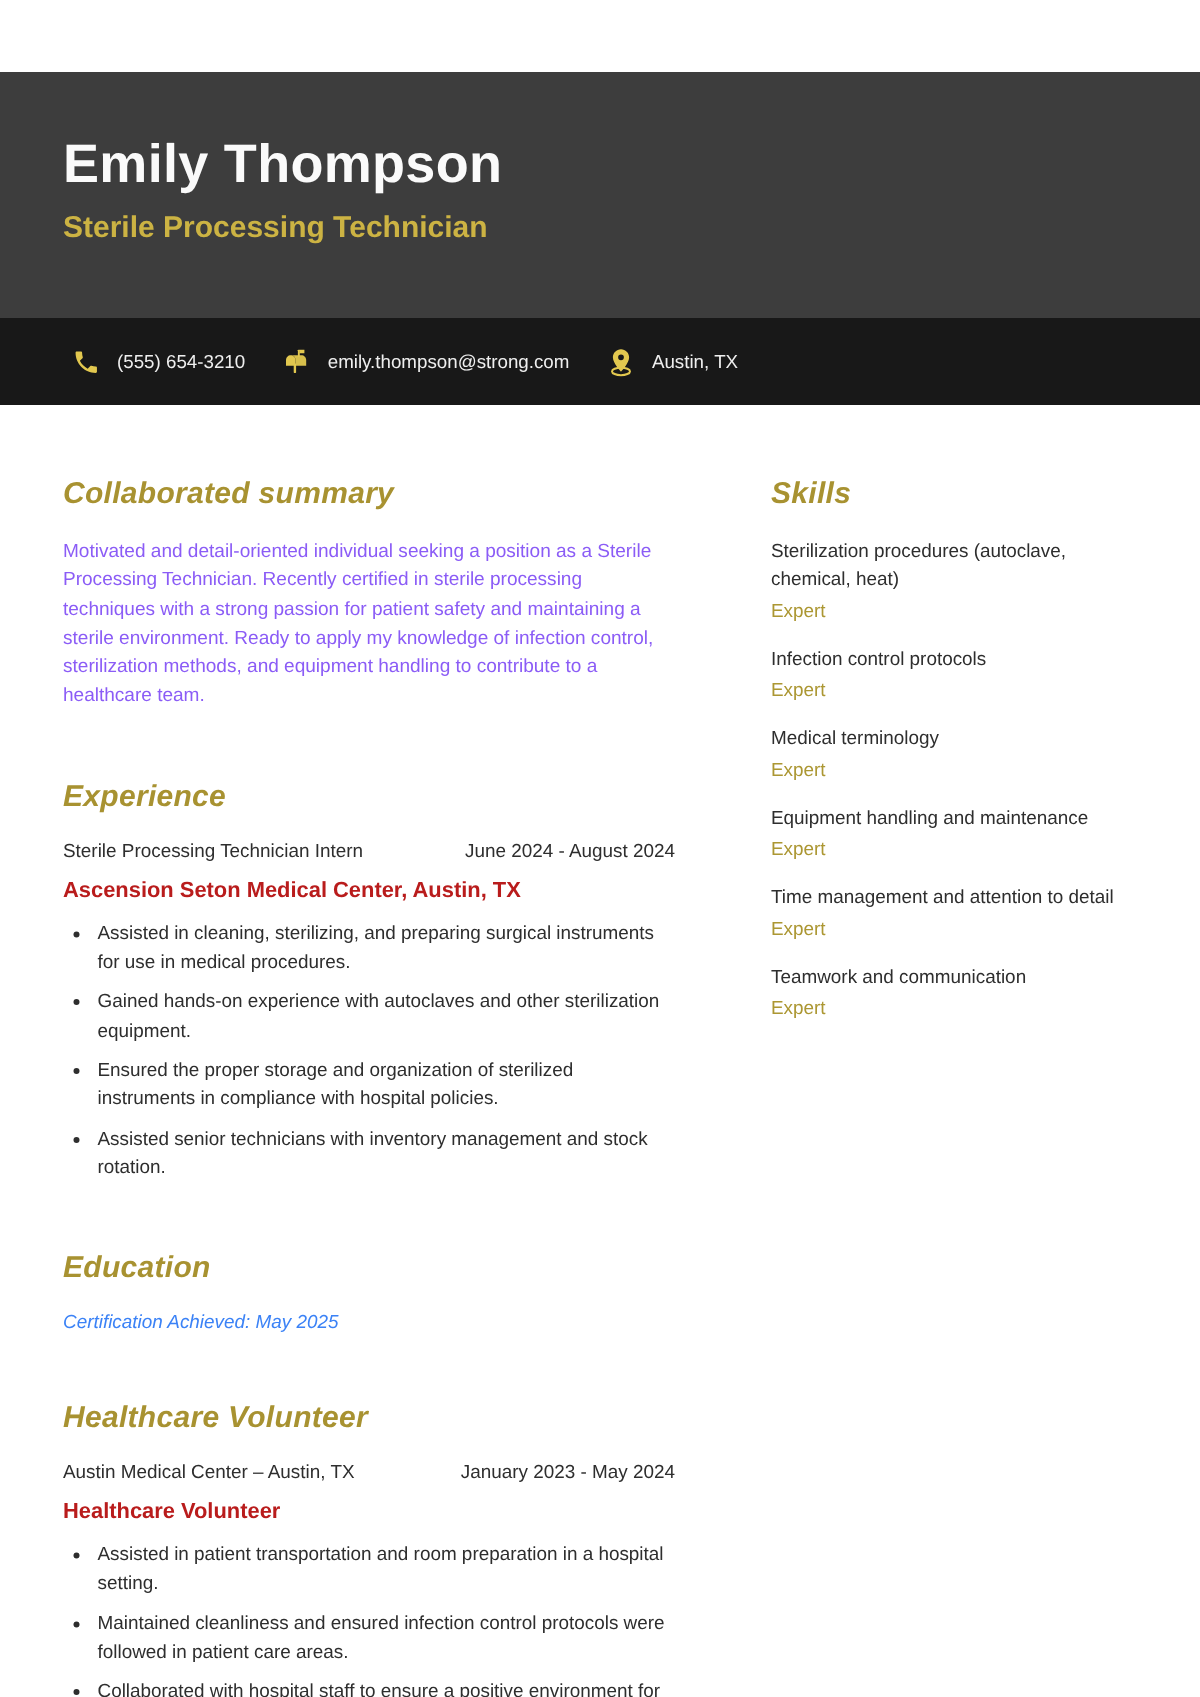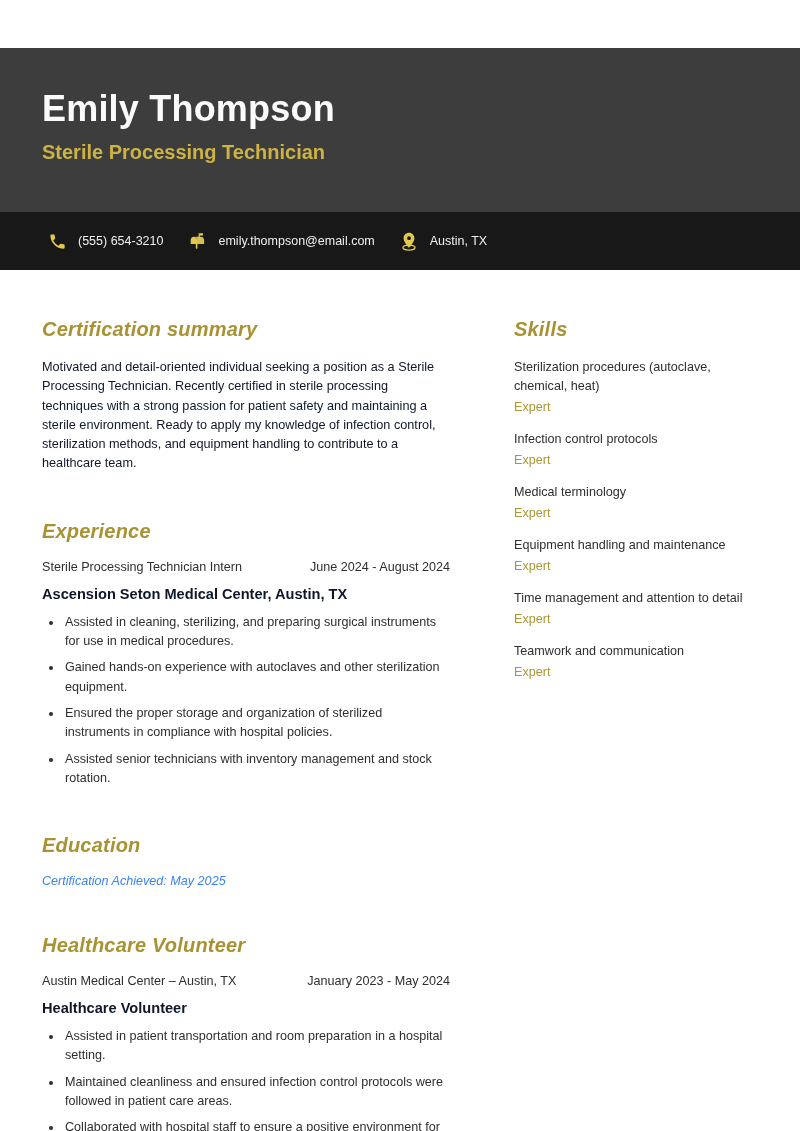--- a/index.html
+++ b/index.html
@@ -36,29 +36,29 @@
   }
   .col-left  { flex: 0 0 408px; width: 408px; }
   .col-right { flex: 1; }
   .sec-heading {
     color: #a89231; font-size: 20px; font-weight: 600; font-style: italic;
     margin-bottom: 17px; letter-spacing: 0.2px;
   }
   .sec { margin-top: 46px; }
   .sec:first-child { margin-top: 0; }
   .body-text {
-    font-size: 12.7px; line-height: 19.3px; color: #0f172a;
+    font-size: 12.7px; line-height: 19.3px; color: #8b5cf6;
   }
   
   .meta-row {
     display: flex; justify-content: space-between;
     font-size: 12.6px; color: #2e2e2e; margin-bottom: 11px;
   }
   .org-bold {
-    font-size: 14.6px; font-weight: 700; color: #0f172a;
+    font-size: 14.6px; font-weight: 700; color: #b91c1c;
     line-height: 19px; margin-bottom: 9px;
   }
   ul.bullets { list-style: disc; padding-left: 21px; margin-top: 4px; }
   ul.bullets li {
     font-size: 12.6px; line-height: 19.3px; color: #2e2e2e;
     margin-bottom: 7px; padding-left: 2px;
   }
   
   .edu-note {
     font-size: 12.6px; font-style: italic; color: #3b82f6; margin-top: 5px;
@@ -90,39 +90,39 @@
     <div class="contact-item">
       <span>
         <svg width="20" height="19" viewBox="0 0 24 24" fill="#e2c84f">
           <path d="M8 6h9c2.2 0 4 1.8 4 4v5h-9v-5c0-1.6-.9-3-2.3-3.6C9.2 6.1 8.6 6 8 6z" opacity="0.95"></path>
           <path d="M8 6C5.8 6 4 7.8 4 10v5h8v-5c0-2.2-1.8-4-4-4z"></path>
           <rect x="10.5" y="13" width="2" height="8" rx="0.5"></rect>
           <rect x="14" y="1.5" width="1.6" height="6" rx="0.4"></rect>
           <path d="M15.3 1.5h4.2v3h-4.2z"></path>
         </svg>
       </span>
-      <span class="contact-text">emily.thompson@email.com</span>
+      <span class="contact-text">emily.thompson@strong.com</span>
     </div>
     <div class="contact-item">
       <span>
         <svg width="20" height="21" viewBox="0 0 24 24">
           <ellipse cx="12" cy="19.3" rx="7.2" ry="3" fill="none" stroke="#e2c84f" stroke-width="1.6"></ellipse>
           <path fill="#e2c84f" d="M12 1.5c-3.6 0-6.5 2.9-6.5 6.5 0 4.9 6.5 11.5 6.5 11.5s6.5-6.6 6.5-11.5c0-3.6-2.9-6.5-6.5-6.5zm0 8.8a2.3 2.3 0 1 1 0-4.6 2.3 2.3 0 0 1 0 4.6z"></path>
         </svg>
       </span>
       <span class="contact-text">Austin, TX</span>
     </div>
   </div>
 
   <div class="main">
 
     <div class="col-left">
 
       <div class="sec">
-        <div class="sec-heading">Certification summary</div>
+        <div class="sec-heading">Collaborated summary</div>
         <p class="body-text">Motivated and detail-oriented individual seeking a position as a Sterile Processing Technician. Recently certified in sterile processing techniques with a strong passion for patient safety and maintaining a sterile environment. Ready to apply my knowledge of infection control, sterilization methods, and equipment handling to contribute to a healthcare team.</p>
       </div>
 
       <div class="sec">
         <div class="sec-heading">Experience</div>
         <div>
           <div class="meta-row">
             <span>Sterile Processing Technician Intern</span>
             <span>June 2024 - August 2024</span>
           </div>

